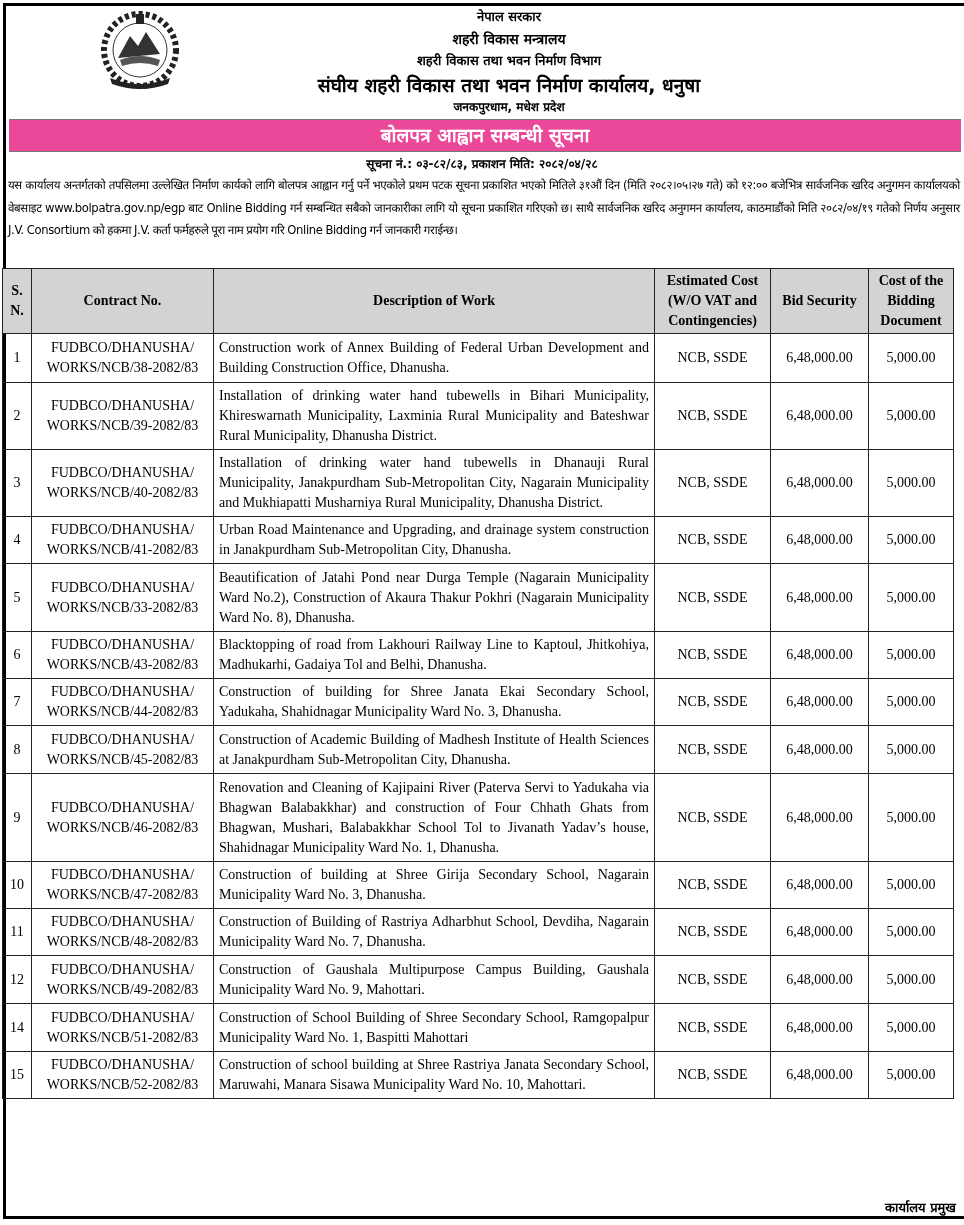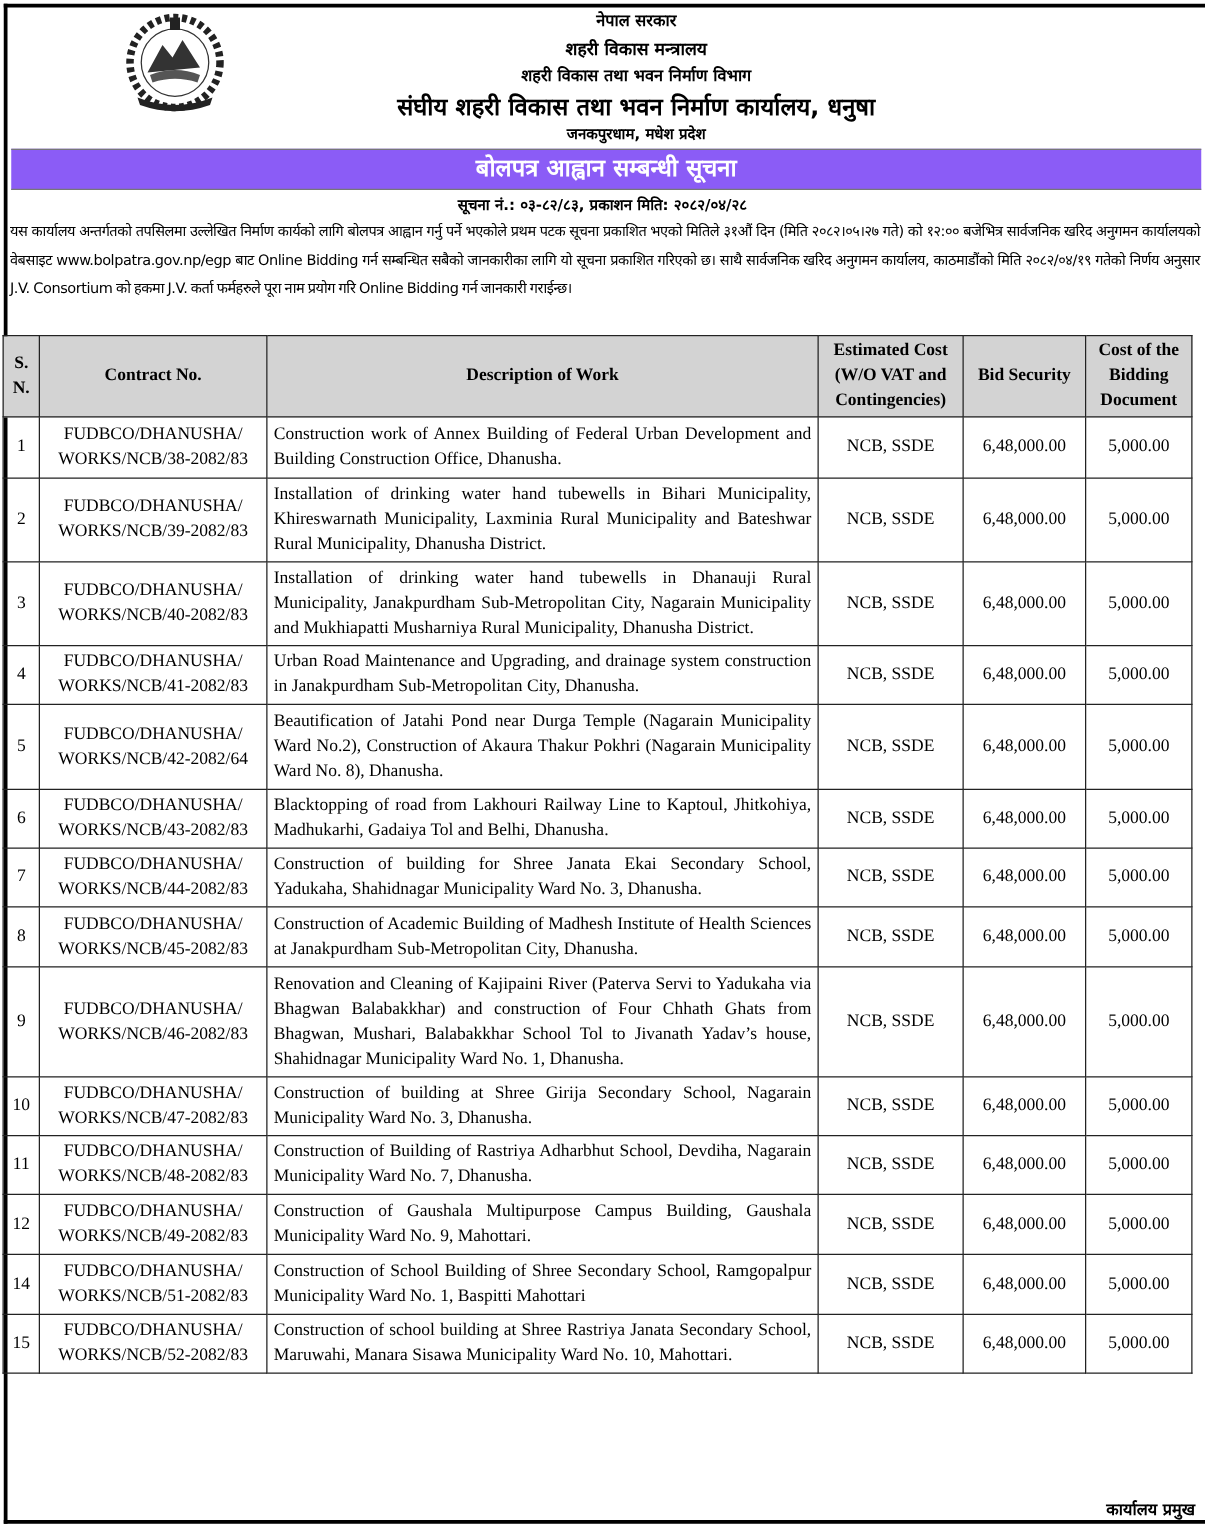--- a/index.html
+++ b/index.html
@@ -8,21 +8,21 @@
   .frame { position: absolute; left: 3px; top: 3px; width: 970px; height: 1216px;
            border-top: 3px solid #000; border-left: 3px solid #000; border-bottom: 3px solid #000; box-sizing: border-box; }
   .emblem { position: absolute; left: 96px; top: 8px; width: 88px; height: 84px; }
   .hdr { position: absolute; left: 0; width: 964px; text-align: center; font-weight: bold;
          font-family: "DejaVu Sans", sans-serif; padding-left: 27px; }
   .h1 { top: 7px; font-size: 13px; }
   .h2 { top: 29px; font-size: 14px; }
   .h3 { top: 51px; font-size: 13px; }
   .h4 { top: 72px; font-size: 19px; }
   .h5 { top: 98px; font-size: 12px; }
-  .banner { position: absolute; left: 9px; top: 119px; width: 952px; height: 33px; background: #8b5cf6;
+  .banner { position: absolute; left: 9px; top: 119px; width: 952px; height: 33px; background: #ec4899;
             border-top: 1px solid #777; border-bottom: 1px solid #777; box-sizing: border-box;
             color: #fff; text-align: center; font-weight: bold; font-size: 19px; line-height: 31px;
             font-family: "DejaVu Sans", sans-serif; }
   .notice-no { position: absolute; left: 0; top: 155px; width: 964px; text-align: center; font-weight: bold;
                font-size: 12px; font-family: "DejaVu Sans", sans-serif; }
   .intro { position: absolute; left: 8px; top: 174px; width: 952px; font-size: 11.6px; line-height: 22.5px;
            text-align: justify; font-family: "DejaVu Sans", sans-serif; letter-spacing: -0.35px; word-spacing: -0.5px; }
   table.tbl { position: absolute; left: 2px; top: 268px; width: 951px; border-collapse: collapse; table-layout: fixed; }
   table.tbl th, table.tbl td { border: 1px solid #222; font-size: 14px; line-height: 20px; padding: 2px 5px; vertical-align: middle; }
   table.tbl th { background: #d3d3d3; font-weight: bold; text-align: center; height: 60px; }
@@ -103,21 +103,21 @@
       <tr style="height: 47px;">
         <td class="c">4</td>
         <td class="c">FUDBCO/DHANUSHA/ WORKS/NCB/41-2082/83</td>
         <td class="j">Urban Road Maintenance and Upgrading, and drainage system construction in Janakpurdham Sub-Metropolitan City, Dhanusha.</td>
         <td class="c">NCB, SSDE</td>
         <td class="c">6,48,000.00</td>
         <td class="c">5,000.00</td>
       </tr>
       <tr style="height: 68px;">
         <td class="c">5</td>
-        <td class="c">FUDBCO/DHANUSHA/ WORKS/NCB/42-2082/64</td>
+        <td class="c">FUDBCO/DHANUSHA/ WORKS/NCB/33-2082/83</td>
         <td class="j">Beautification of Jatahi Pond near Durga Temple (Nagarain Municipality Ward No.2), Construction of Akaura Thakur Pokhri (Nagarain Municipality Ward No. 8), Dhanusha.</td>
         <td class="c">NCB, SSDE</td>
         <td class="c">6,48,000.00</td>
         <td class="c">5,000.00</td>
       </tr>
       <tr style="height: 47px;">
         <td class="c">6</td>
         <td class="c">FUDBCO/DHANUSHA/ WORKS/NCB/43-2082/83</td>
         <td class="j">Blacktopping of road from Lakhouri Railway Line to Kaptoul, Jhitkohiya, Madhukarhi, Gadaiya Tol and Belhi, Dhanusha.</td>
         <td class="c">NCB, SSDE</td>

